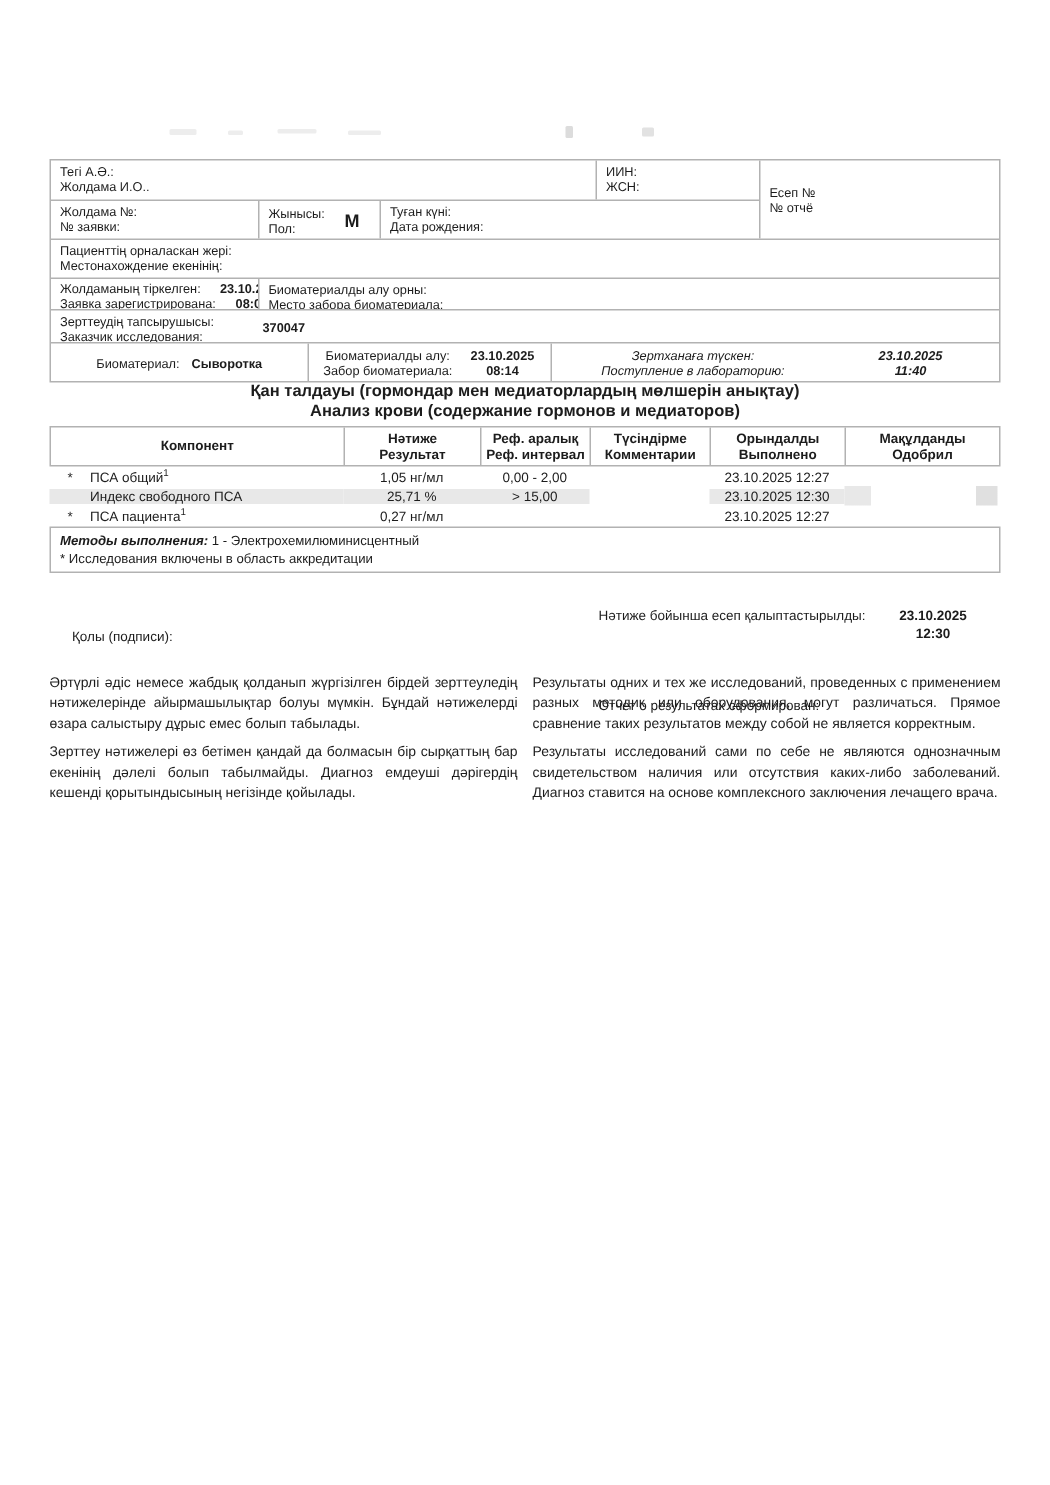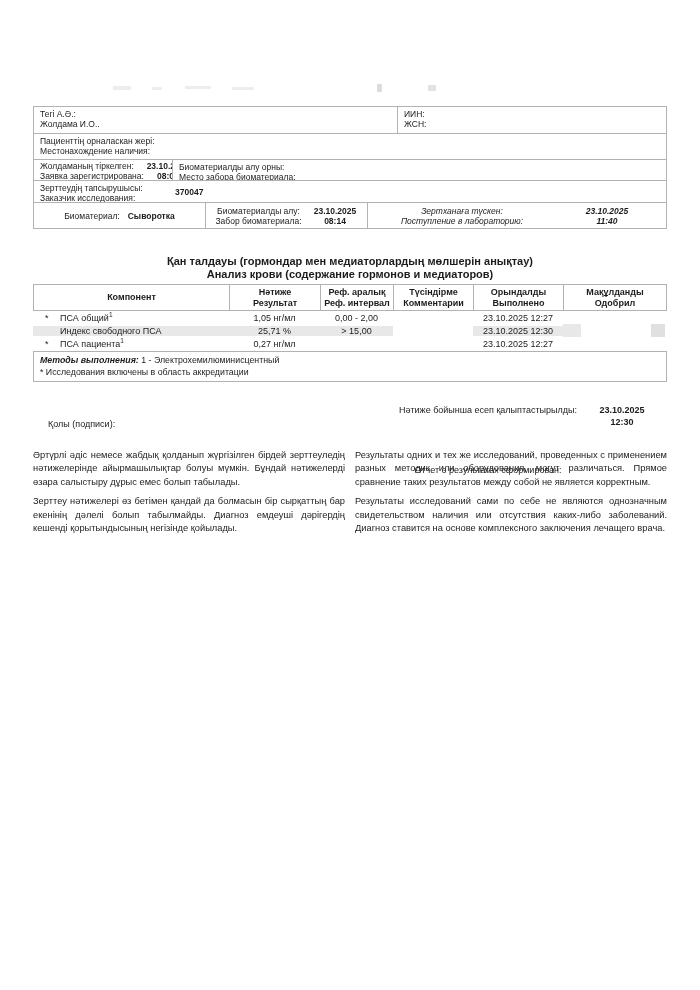--- a/index.html
+++ b/index.html
@@ -55,21 +55,21 @@
   .res-row.shaded .c6{background:linear-gradient(90deg,#e8e8e8 0 18px,#ffffff 18px 88px,#e0e0e0 88px 100%);}
   .res-row .c6{height:100%;}
 
   .methods-box{border:1px solid #b2b2b2;margin-top:1px;padding:3px 6px;font-size:8.8px;line-height:11.5px;}
   .methods-box .mlabel{font-weight:bold;font-style:italic;}
 
   
   .signoff{position:absolute;left:33px;top:404px;width:634px;height:26px;font-size:9px;line-height:12px;}
   .sig-label{position:absolute;left:15px;bottom:0;}
   .formed{position:absolute;right:0;top:0;display:grid;grid-template-columns:auto 90px;column-gap:0;}
-  .formed .flabels{text-align:center;}
+  .formed .flabels{text-align:left;}
   .formed .fvals{text-align:center;font-weight:bold;}
 
   
   .disclaimers{position:absolute;left:33px;top:449px;width:634px;display:flex;gap:10px;
                font-size:9.3px;line-height:13.4px;justify-content:center;}
   .dcol{width:312px;}
   .dcol p{margin:0 0 6px 0;text-align:justify;}
 </style>
 </head>
 <body>
@@ -89,27 +89,48 @@
         <div class="irow h26">
           <div class="icell br w364">
             <span>Тегі А.Ә.:</span>
             <span>Жолдама И.О..</span>
           </div>
           <div class="icell w108">
             <span>ИИН:</span>
             <span>ЖСН:</span>
           </div>
         </div>
+        <div class="irow h26 bt">
+          <div class="icell br w139">
+            <span>Жолдама №:</span>
+            <span>№ заявки:</span>
+          </div>
+          <div class="icell br w81 sex-cell">
+            <span class="sex-labels">
+              <span>Жынысы:</span>
+              <span>Пол:</span>
+            </span>
+            <span class="sex-val">М</span>
+          </div>
+          <div class="icell w252">
+            <span>Туған күні:</span>
+            <span>Дата рождения:</span>
+          </div>
+        </div>
+      </div>
+      <div class="itop-right">
+        <span>Есеп №</span>
+        <span>№ отчё</span>
       </div>
     </div>
 
     <div class="irow h26 bt">
       <div class="icell wrest">
         <span>Пациенттің орналаскан жері:</span>
-        <span>Местонахождение наличия:</span>
+        <span>Местонахождение екенінің:</span>
       </div>
     </div>
 
     <div class="irow h21 bt">
       <div class="icell br w139" style="padding:1px 2px 1px 6px;">
         <div class="lv" style="grid-template-columns:1fr 48px;">
           <span class="labels nw">
             <span>Жолдаманың тіркелген:</span>
             <span>Заявка зарегистрирована:</span>
           </span>

